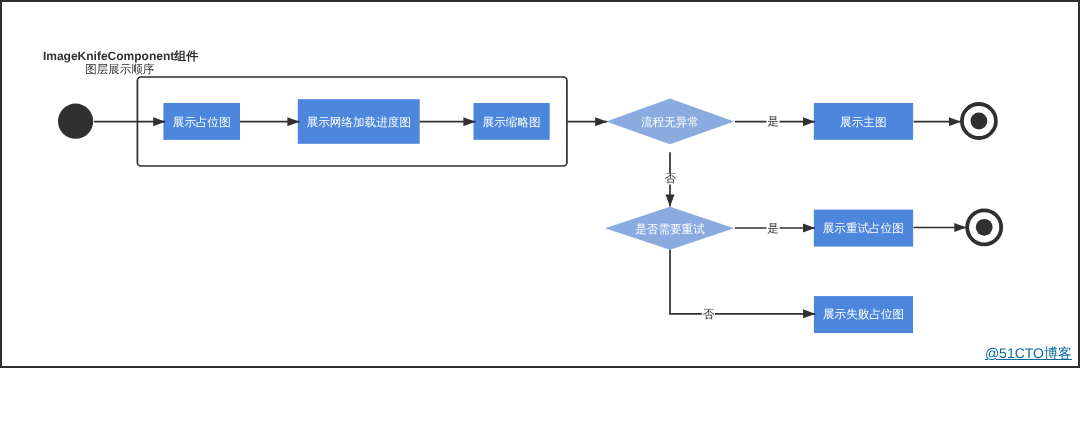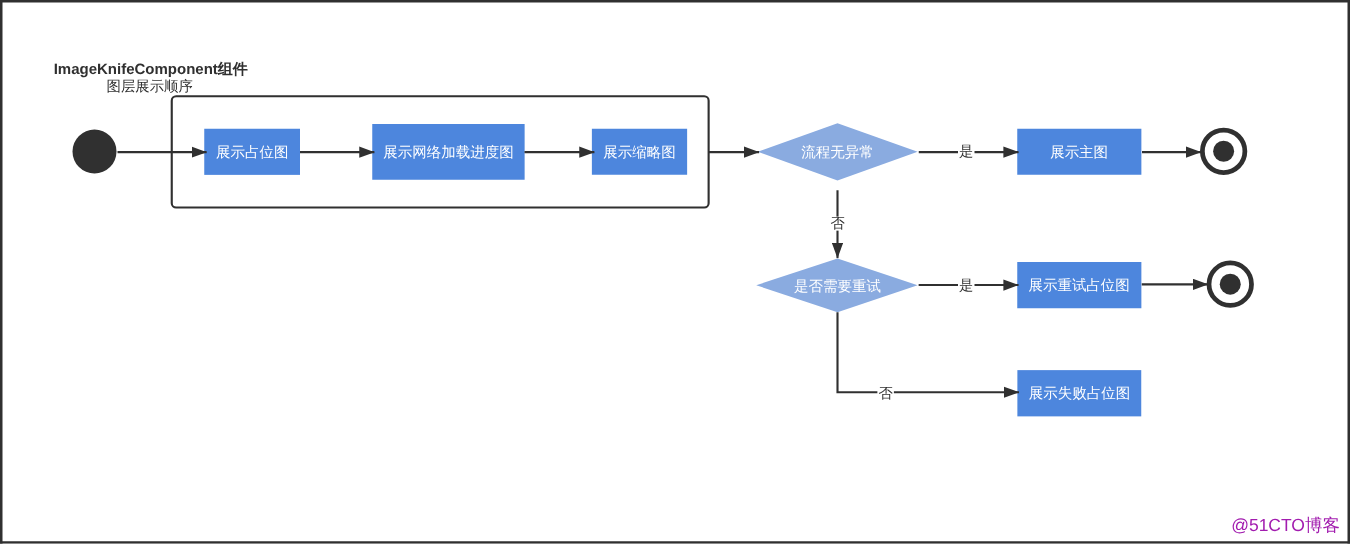--- a/index.html
+++ b/index.html
@@ -1,33 +1,33 @@
 <!DOCTYPE html>
 <html><head>
 <meta charset="utf-8">
 <title>ImageKnifeComponent flow</title>
 <style>
   html,body{margin:0;padding:0;background:#ffffff;}
   body{width:1080px;height:435px;overflow:hidden;
        font-family:"Liberation Sans",sans-serif;
        -webkit-font-smoothing:antialiased;text-rendering:geometricPrecision;}
-  #canvas{position:relative;width:1080px;height:435px;box-sizing:border-box;
+  #canvas{position:relative;width:1080px;height:368px;box-sizing:border-box;
           background:#ffffff;overflow:hidden;}
   #flow{position:absolute;left:0;top:0;}
   .nodelabel{fill:#ffffff;font-size:11.6px;text-anchor:middle;dominant-baseline:central;}
   .edgelabel{fill:#303030;font-size:11.5px;text-anchor:middle;dominant-baseline:central;}
   .lblbg{fill:#ffffff;}
   .titletxt{fill:#303030;font-size:12px;font-weight:bold;text-anchor:middle;}
   .titletxt2{fill:#303030;font-size:11.5px;text-anchor:middle;}
   .brd{position:absolute;background:#303030;}
   .brd-t{left:0;top:0;width:1080px;height:1.6px;}
   .brd-l{left:0;top:0;width:1.6px;height:435px;}
   .brd-r{right:0;top:0;width:2.2px;height:435px;}
   .brd-b{left:0;bottom:0;width:1080px;height:2px;}
-  .wm{position:absolute;right:8px;bottom:4px;color:#a21caf;font-size:14px;}
+  .wm{position:absolute;right:8px;bottom:4px;color:#0369a1;font-size:14px;text-decoration:underline;}
 </style>
 </head>
 <body>
 
 <div id="canvas">
 <svg id="flow" width="1080" height="435" viewBox="0 0 1080 435">
   <defs>
     <marker id="ah" viewBox="0 0 12.3 9.3" markerWidth="12.3" markerHeight="9.3" refX="12.1" refY="4.65" orient="auto" markerUnits="userSpaceOnUse">
       <path d="M0,0.15 L12.3,4.65 L0,9.15 z" fill="#303030"></path>
     </marker>

